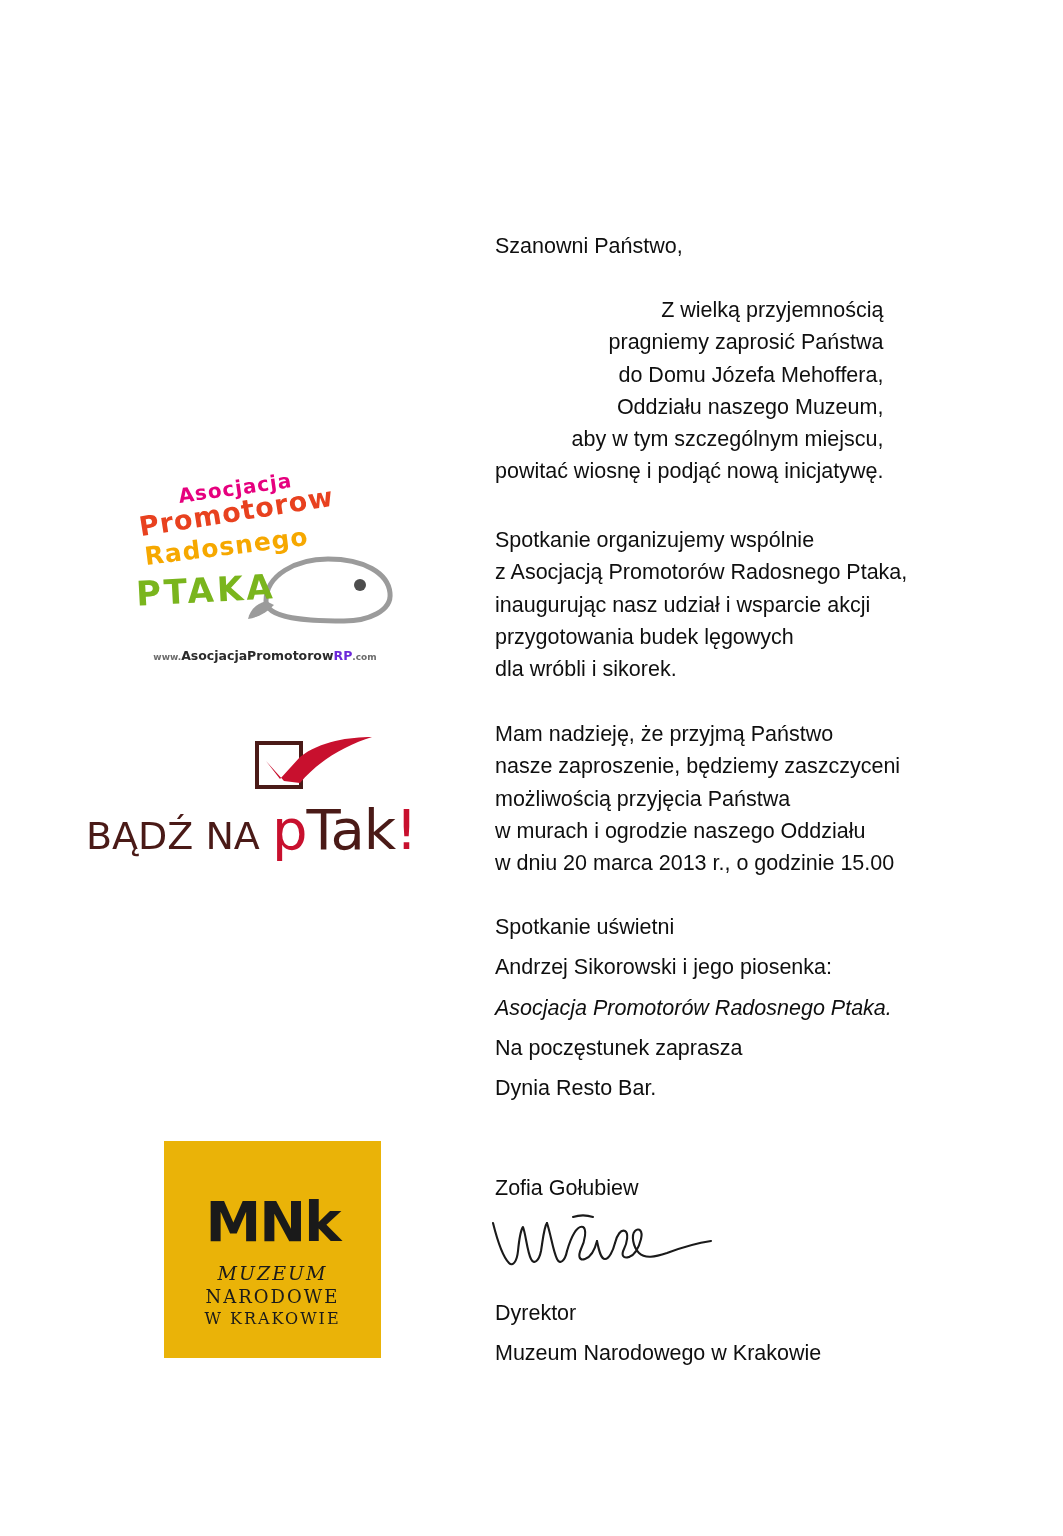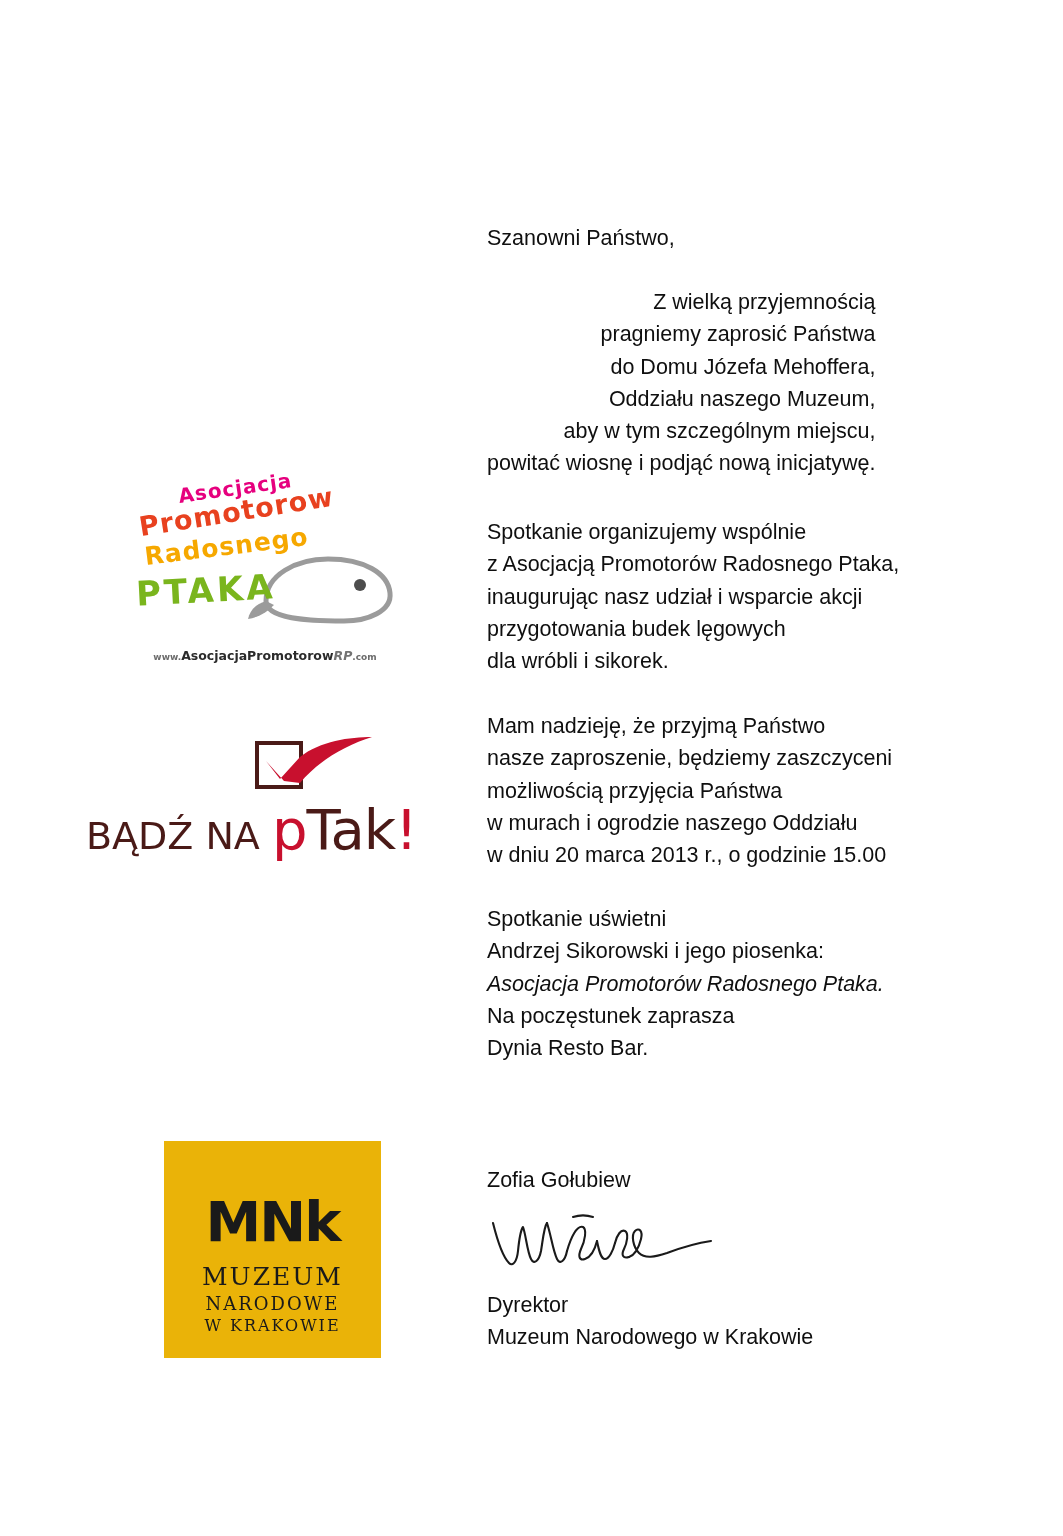--- a/index.html
+++ b/index.html
@@ -80,21 +80,21 @@
     top: 178px;
     width: 270px;
     text-align: center;
     font-family: "DejaVu Sans", sans-serif;
     font-size: 12.5px;
     font-weight: bold;
     color: #2b2b2b;
     white-space: nowrap;
   }
   .apr-url .small { font-size: 9px; color: #6b6b6b; font-weight: bold; text-align: right; }
-  .apr-url .red { color: #737373; font-style: italic; }
+  .apr-url .red { color: #6d28d9; }
 
   
   .ptak-logo {
     position: absolute;
     left: 86px;
     top: 735px;
     width: 310px;
     height: 140px;
   }
   .ptak-check {
@@ -142,37 +142,37 @@
     color: #1a1a1a;
   }
   .mnk-name {
     position: absolute;
     left: 0; right: 0;
     top: 122px;
     text-align: center;
     font-family: "DejaVu Serif", serif;
     color: #1a1a1a;
   }
-  .mnk-l1 { font-size: 25px; letter-spacing: 2px; line-height: 1.15; }
+  .mnk-l1 { font-size: 19px; letter-spacing: 2px; line-height: 1.15; font-style: italic; }
   .mnk-l2 { font-size: 18px; letter-spacing: 2px; line-height: 1.3; }
   .mnk-l3 { font-size: 16px; letter-spacing: 2px; line-height: 1.4; }
 
   
   .letter {
     position: absolute;
     left: 487px;
     top: 0;
     width: 540px;
     height: 1536px;
     font-size: 21.5px;
     line-height: 1.5;
     color: #0f0f0f;
   }
   .letter p {
-    margin: 0;
+    margin: 8px;
     white-space: pre-line;
   }
   .p-salutation { position: absolute; top: 222px; left: 0; }
   .p-b1 { position: absolute; top: 286px; left: 0; text-align: right; }
   .p-b2 { position: absolute; top: 516px; left: 0; }
   .p-b3 { position: absolute; top: 710px; left: 0; }
   .p-b4 { position: absolute; top: 903px; left: 0; }
   .italic { font-style: italic; }
 
   .sign-name { position: absolute; top: 1164px; left: 0; }

